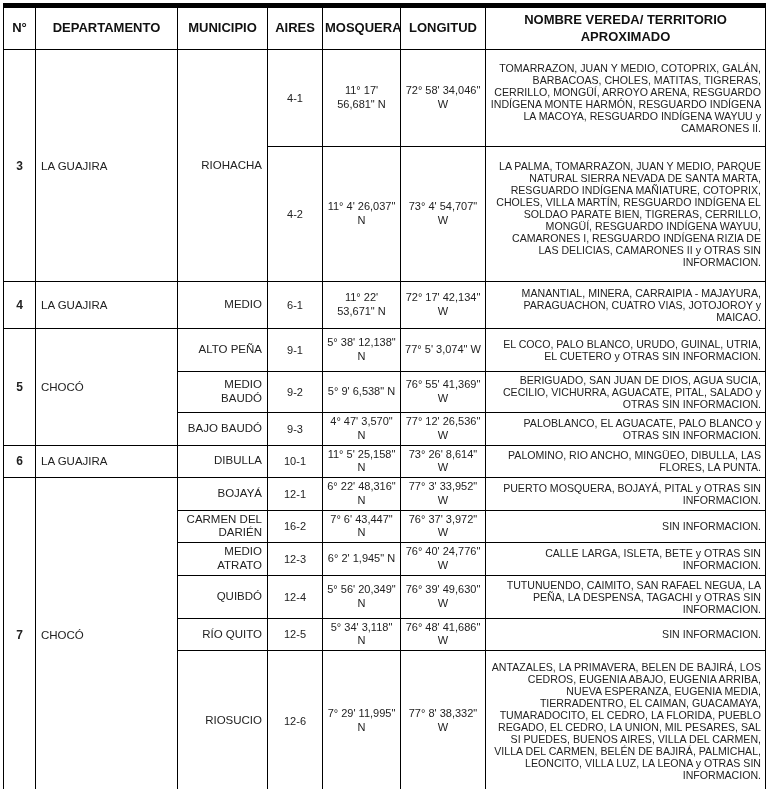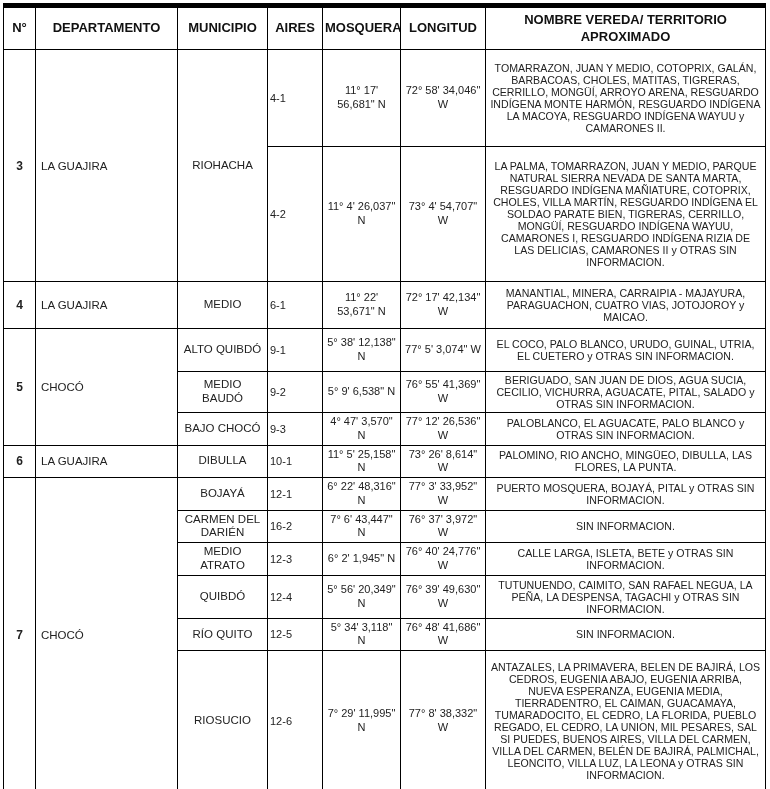--- a/index.html
+++ b/index.html
@@ -35,24 +35,24 @@
     font-size: 13px;
     font-weight: bold;
     text-align: center;
     padding: 3px 2px;
     line-height: 1.25;
     color: #111;
   }
   td { font-size: 11px; color: #222; }
   td.no   { text-align: center; font-weight: bold; font-size: 12px; }
   td.dep  { text-align: left; padding: 2px 5px; font-size: 11.5px; margin-left: 44px; }
-  td.mun  { text-align: center; padding: 2px 5px; font-size: 11.5px; line-height: 1.2; }
-  td.area { text-align: left; padding: 2px 2px; }
+  td.mun  { text-align: right; padding: 2px 5px; font-size: 11.5px; line-height: 1.2; }
+  td.area { text-align: center; padding: 2px 2px; }
   td.lat, td.lon { text-align: center; padding: 2px 3px; line-height: 1.25; }
-  td.ver  { text-align: center; padding: 2px 4px; font-size: 10.6px; line-height: 12px; }
+  td.ver  { text-align: right; padding: 2px 4px; font-size: 10.6px; line-height: 12px; }
 </style>
 </head>
 <body>
 
 <div class="page">
   <div class="table-wrap">
     <table>
       <colgroup>
         <col style="width:32px">
         <col style="width:142px">
@@ -94,35 +94,35 @@
           <td class="dep">LA GUAJIRA</td>
           <td class="mun">MEDIO</td>
           <td class="area">6-1</td>
           <td class="lat">11° 22' 53,671" N</td>
           <td class="lon">72° 17' 42,134" W</td>
           <td class="ver">MANANTIAL, MINERA, CARRAIPIA - MAJAYURA, PARAGUACHON, CUATRO VIAS, JOTOJOROY y MAICAO.</td>
         </tr>
         <tr style="height:43px">
           <td class="no" rowspan="3">5</td>
           <td class="dep" rowspan="3">CHOCÓ</td>
-          <td class="mun">ALTO QUIBDÓ</td>
+          <td class="mun">ALTO PEÑA</td>
           <td class="area">9-1</td>
           <td class="lat">5° 38' 12,138" N</td>
           <td class="lon">77° 5' 3,074" W</td>
           <td class="ver">EL COCO, PALO BLANCO, URUDO, GUINAL, UTRIA, EL CUETERO y OTRAS SIN INFORMACION.</td>
         </tr>
         <tr style="height:37px">
           <td class="mun">MEDIO BAUDÓ</td>
           <td class="area">9-2</td>
           <td class="lat">5° 9' 6,538" N</td>
           <td class="lon">76° 55' 41,369" W</td>
           <td class="ver">BERIGUADO, SAN JUAN DE DIOS, AGUA SUCIA, CECILIO, VICHURRA, AGUACATE, PITAL, SALADO y OTRAS SIN INFORMACION.</td>
         </tr>
         <tr style="height:30px">
-          <td class="mun">BAJO CHOCÓ</td>
+          <td class="mun">BAJO BAUDÓ</td>
           <td class="area">9-3</td>
           <td class="lat">4° 47' 3,570" N</td>
           <td class="lon">77° 12' 26,536" W</td>
           <td class="ver">PALOBLANCO, EL AGUACATE, PALO BLANCO y OTRAS SIN INFORMACION.</td>
         </tr>
         <tr style="height:32px">
           <td class="no">6</td>
           <td class="dep">LA GUAJIRA</td>
           <td class="mun">DIBULLA</td>
           <td class="area">10-1</td>

